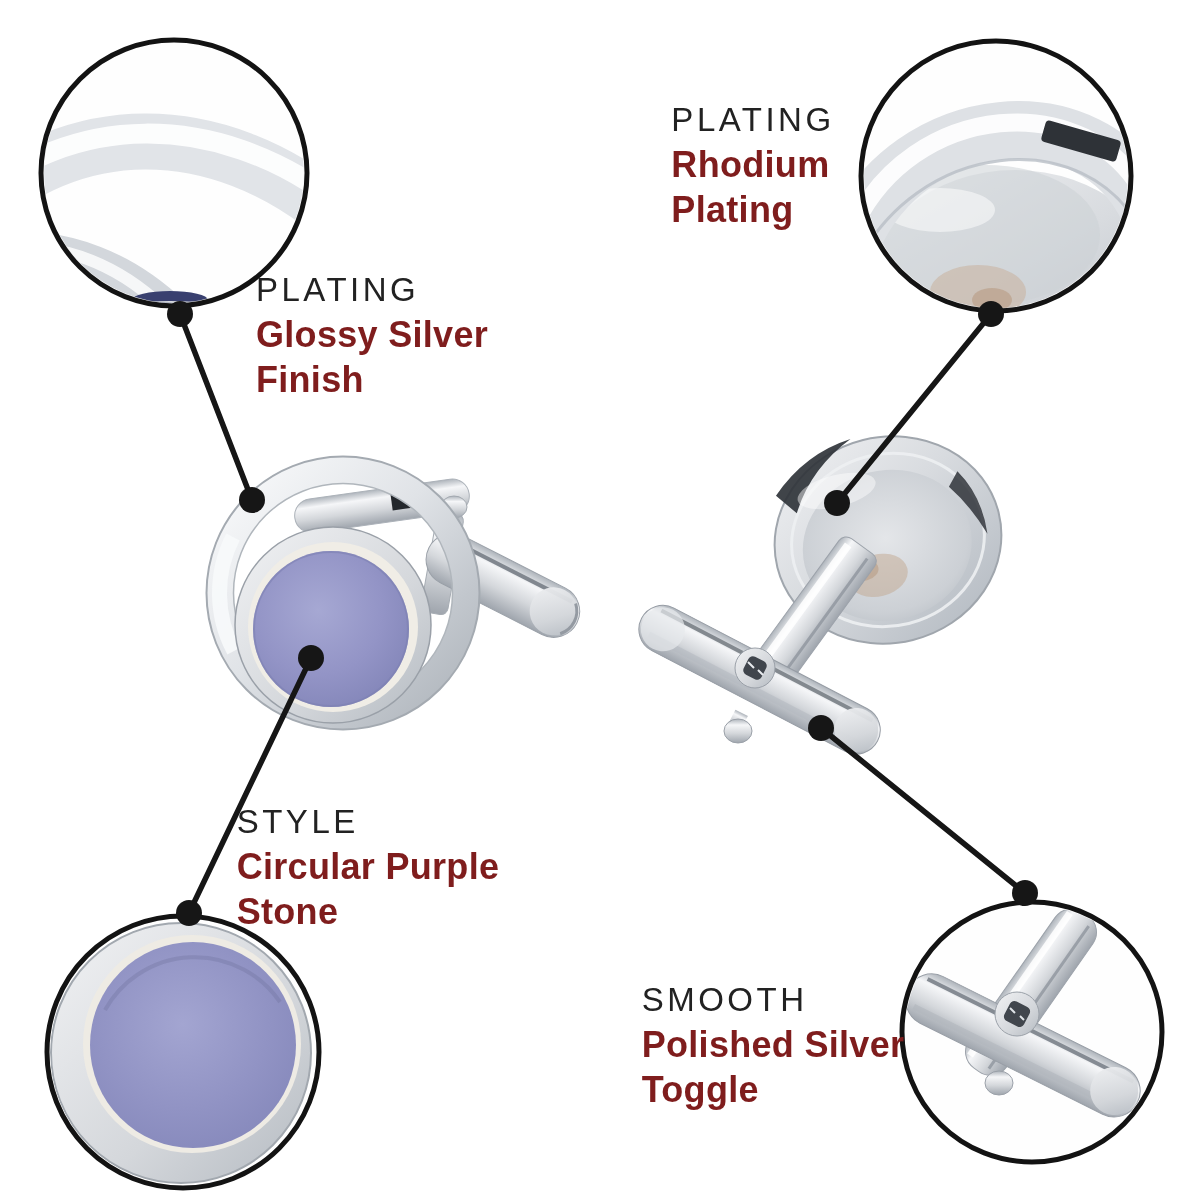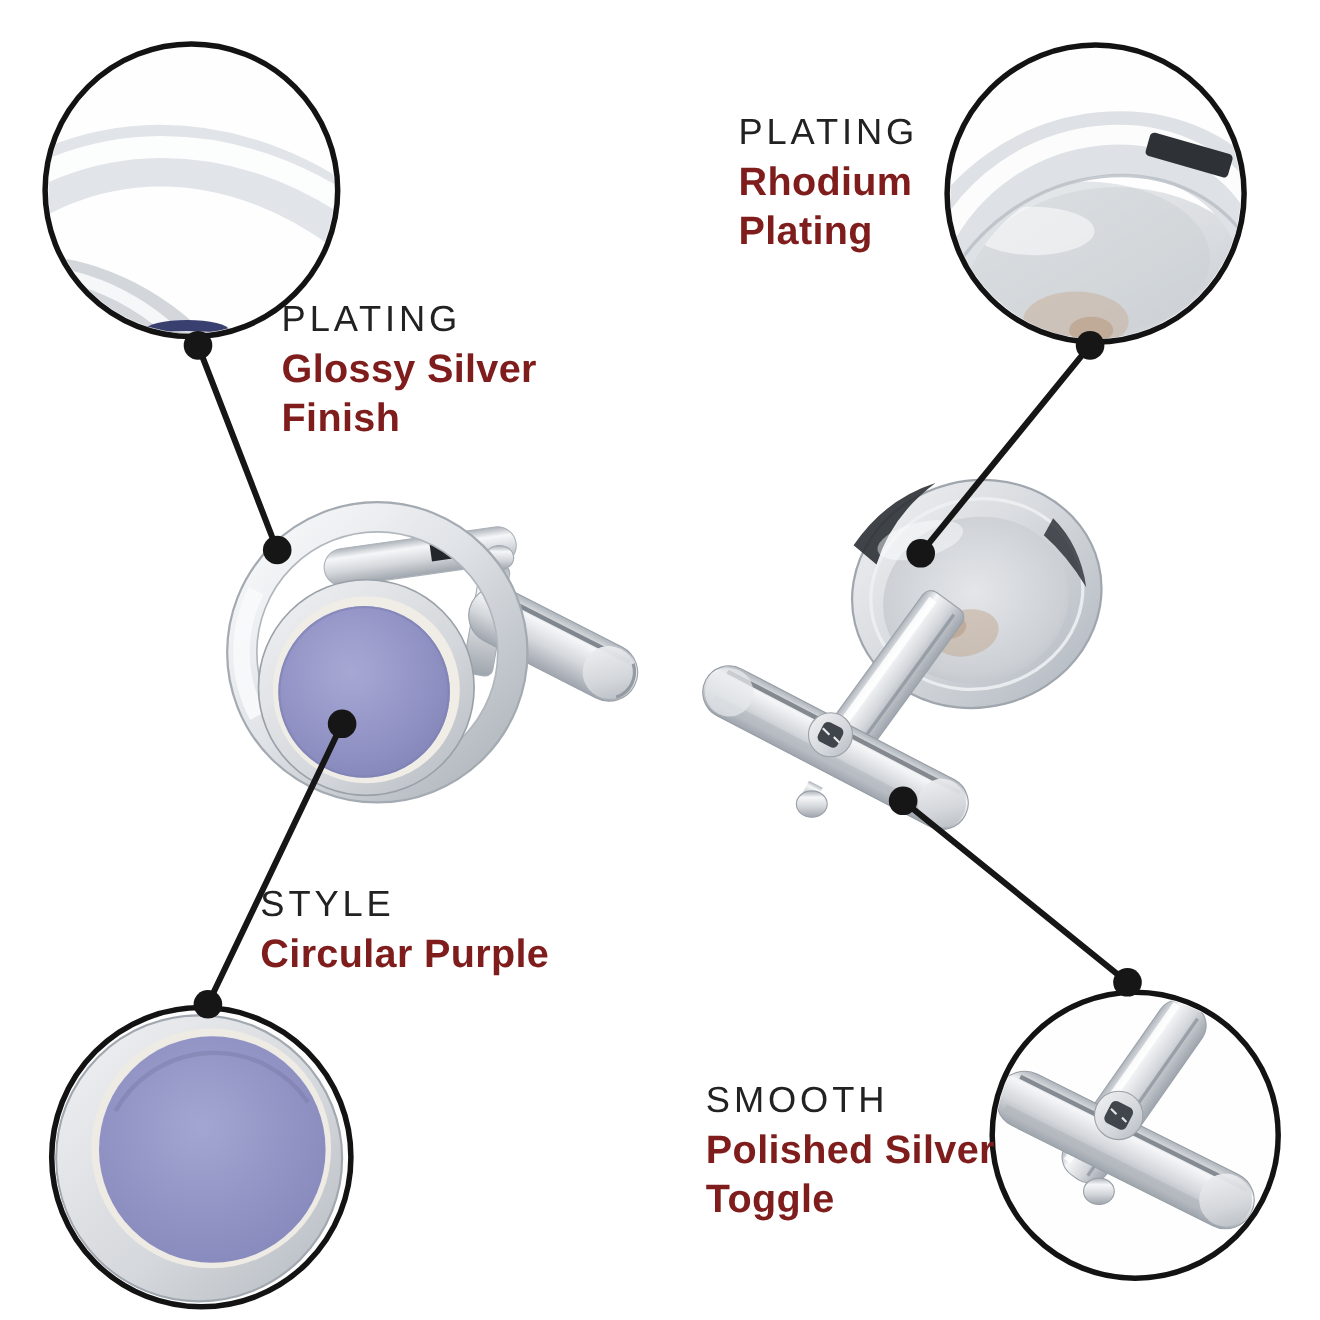--- a/index.html
+++ b/index.html
@@ -236,19 +236,20 @@
 
 <div class="feature-text" style="left:753px;top:98px;">
   <div class="feature-heading">PLATING</div>
   <div class="feature-line">Rhodium</div>
   <div class="feature-line">Plating</div>
 </div>
 
 <div class="feature-text" style="left:368px;top:800px;">
   <div class="feature-heading">STYLE</div>
   <div class="feature-line">Circular Purple</div>
+  <div class="feature-line">Stone</div>
 </div>
 
 <div class="feature-text" style="left:773px;top:978px;">
   <div class="feature-heading">SMOOTH</div>
   <div class="feature-line">Polished Silver</div>
   <div class="feature-line">Toggle</div>
 </div>
 
 </body></html>

